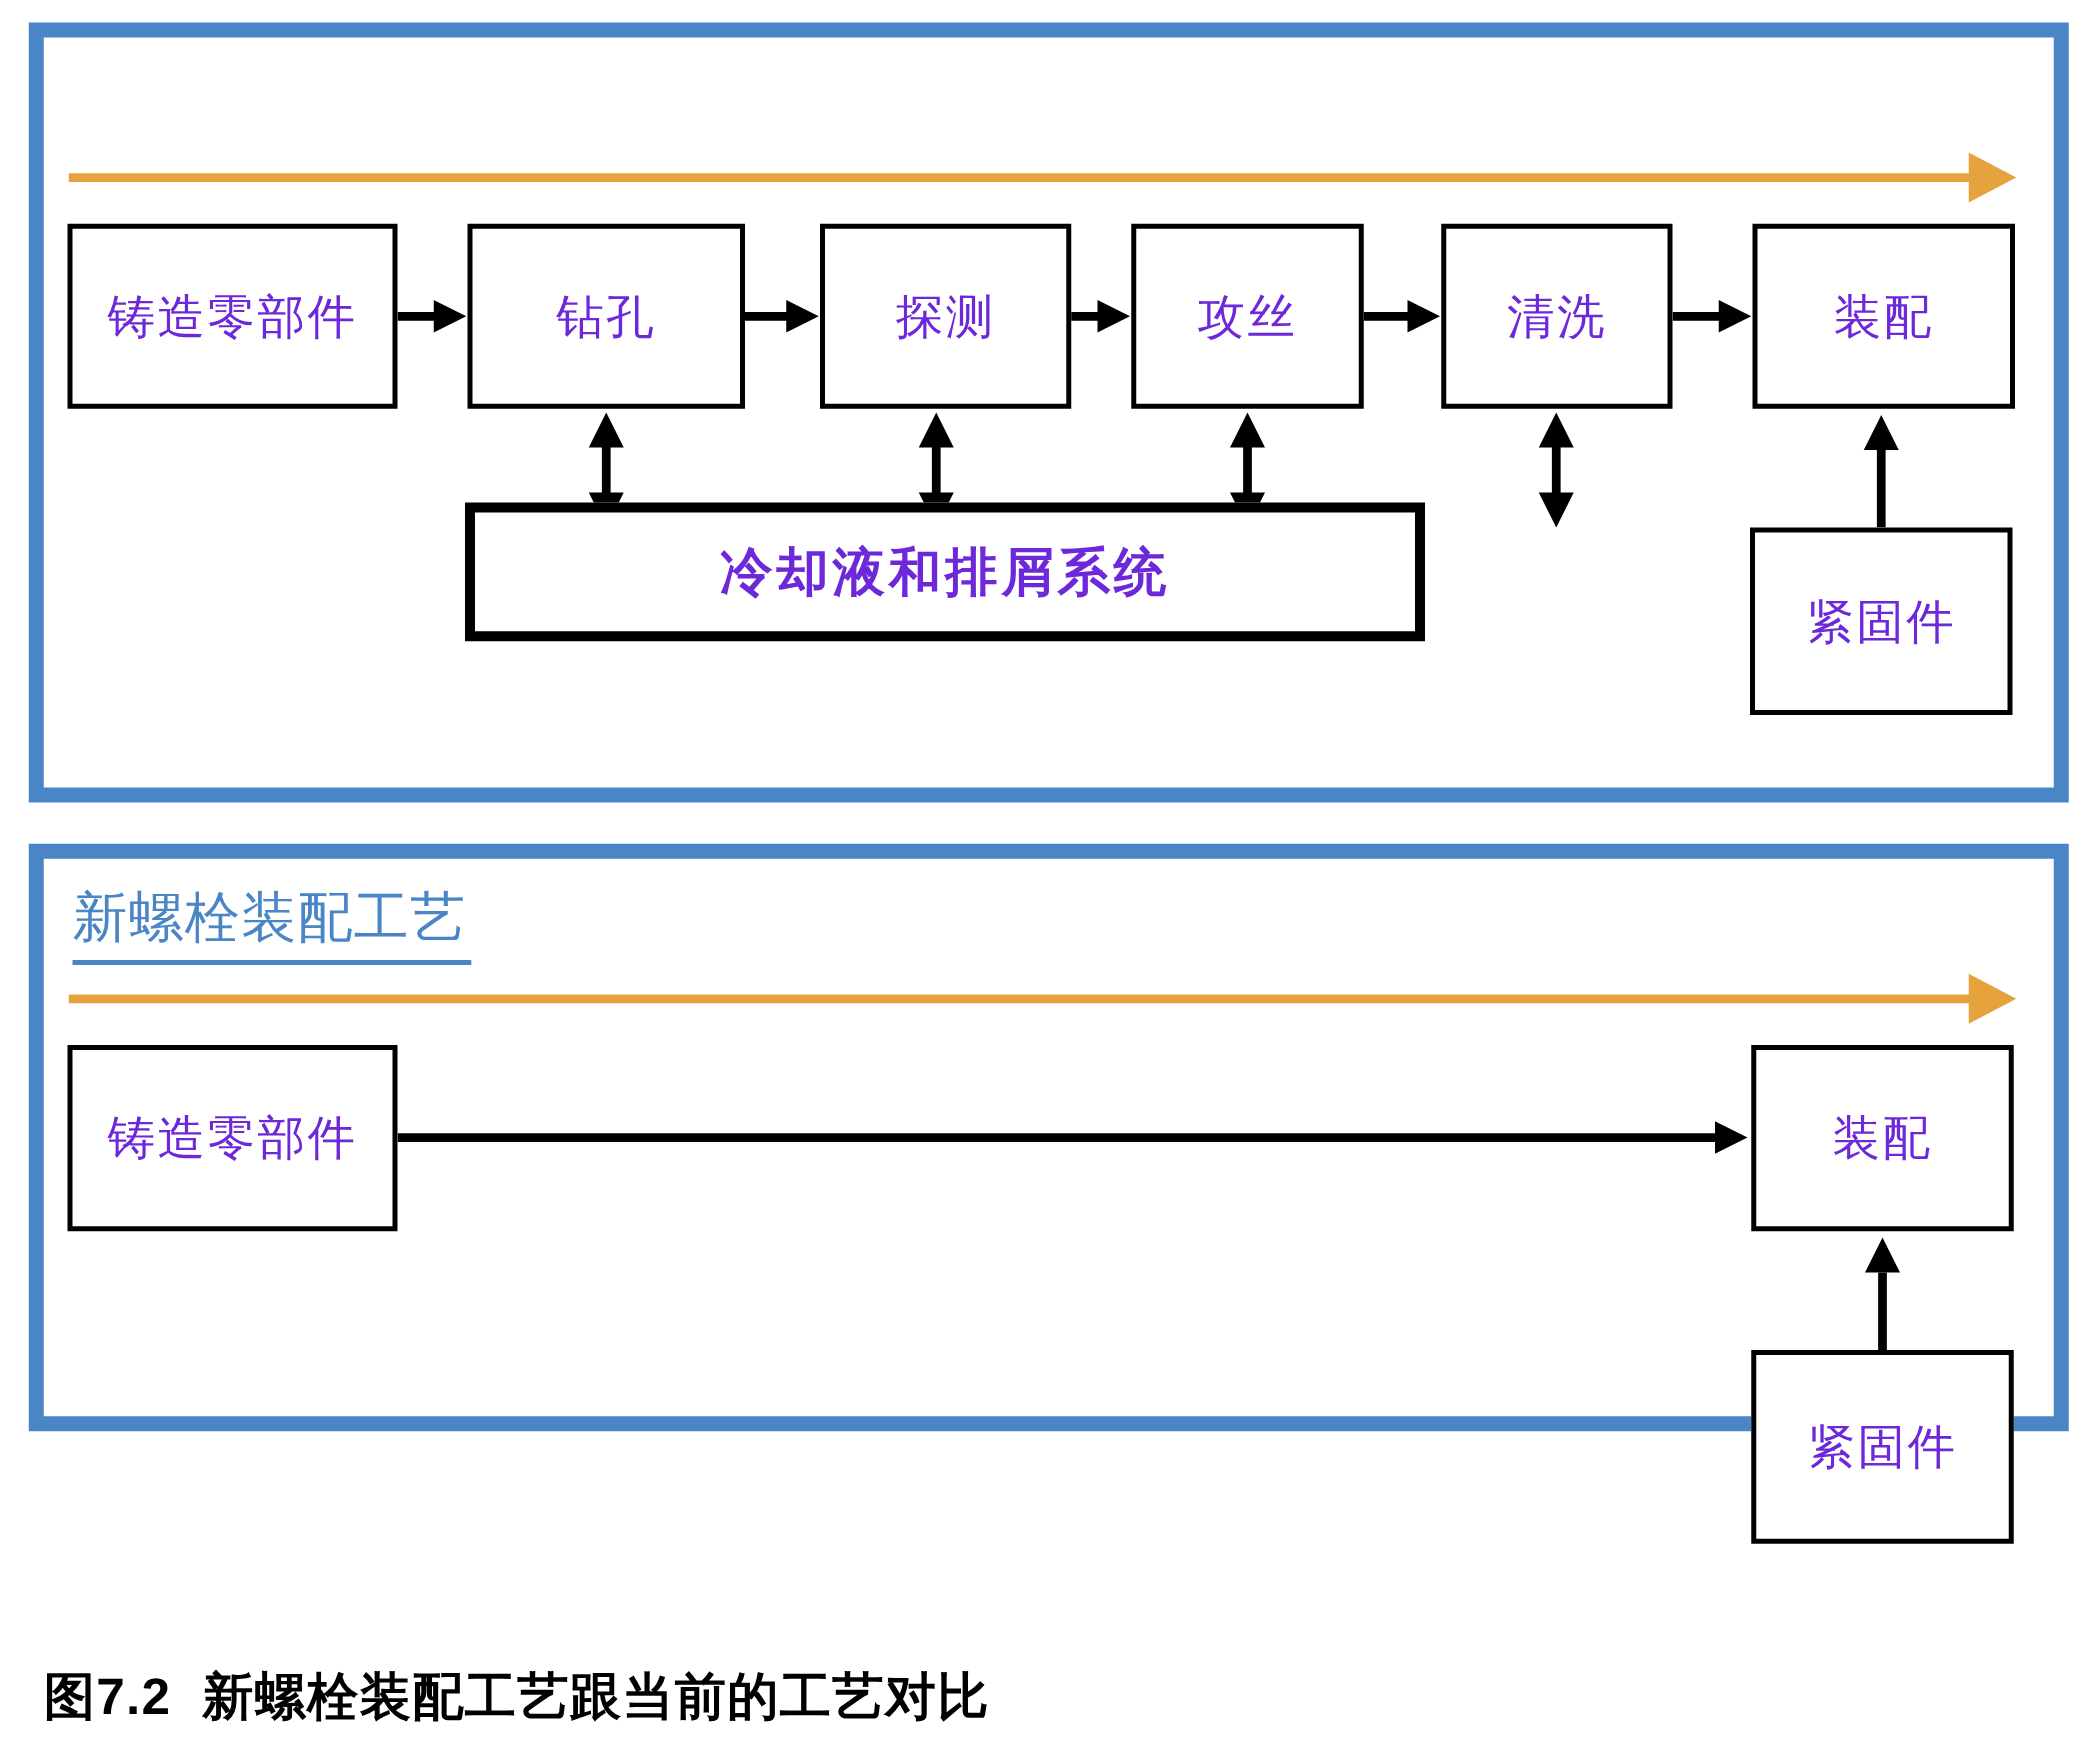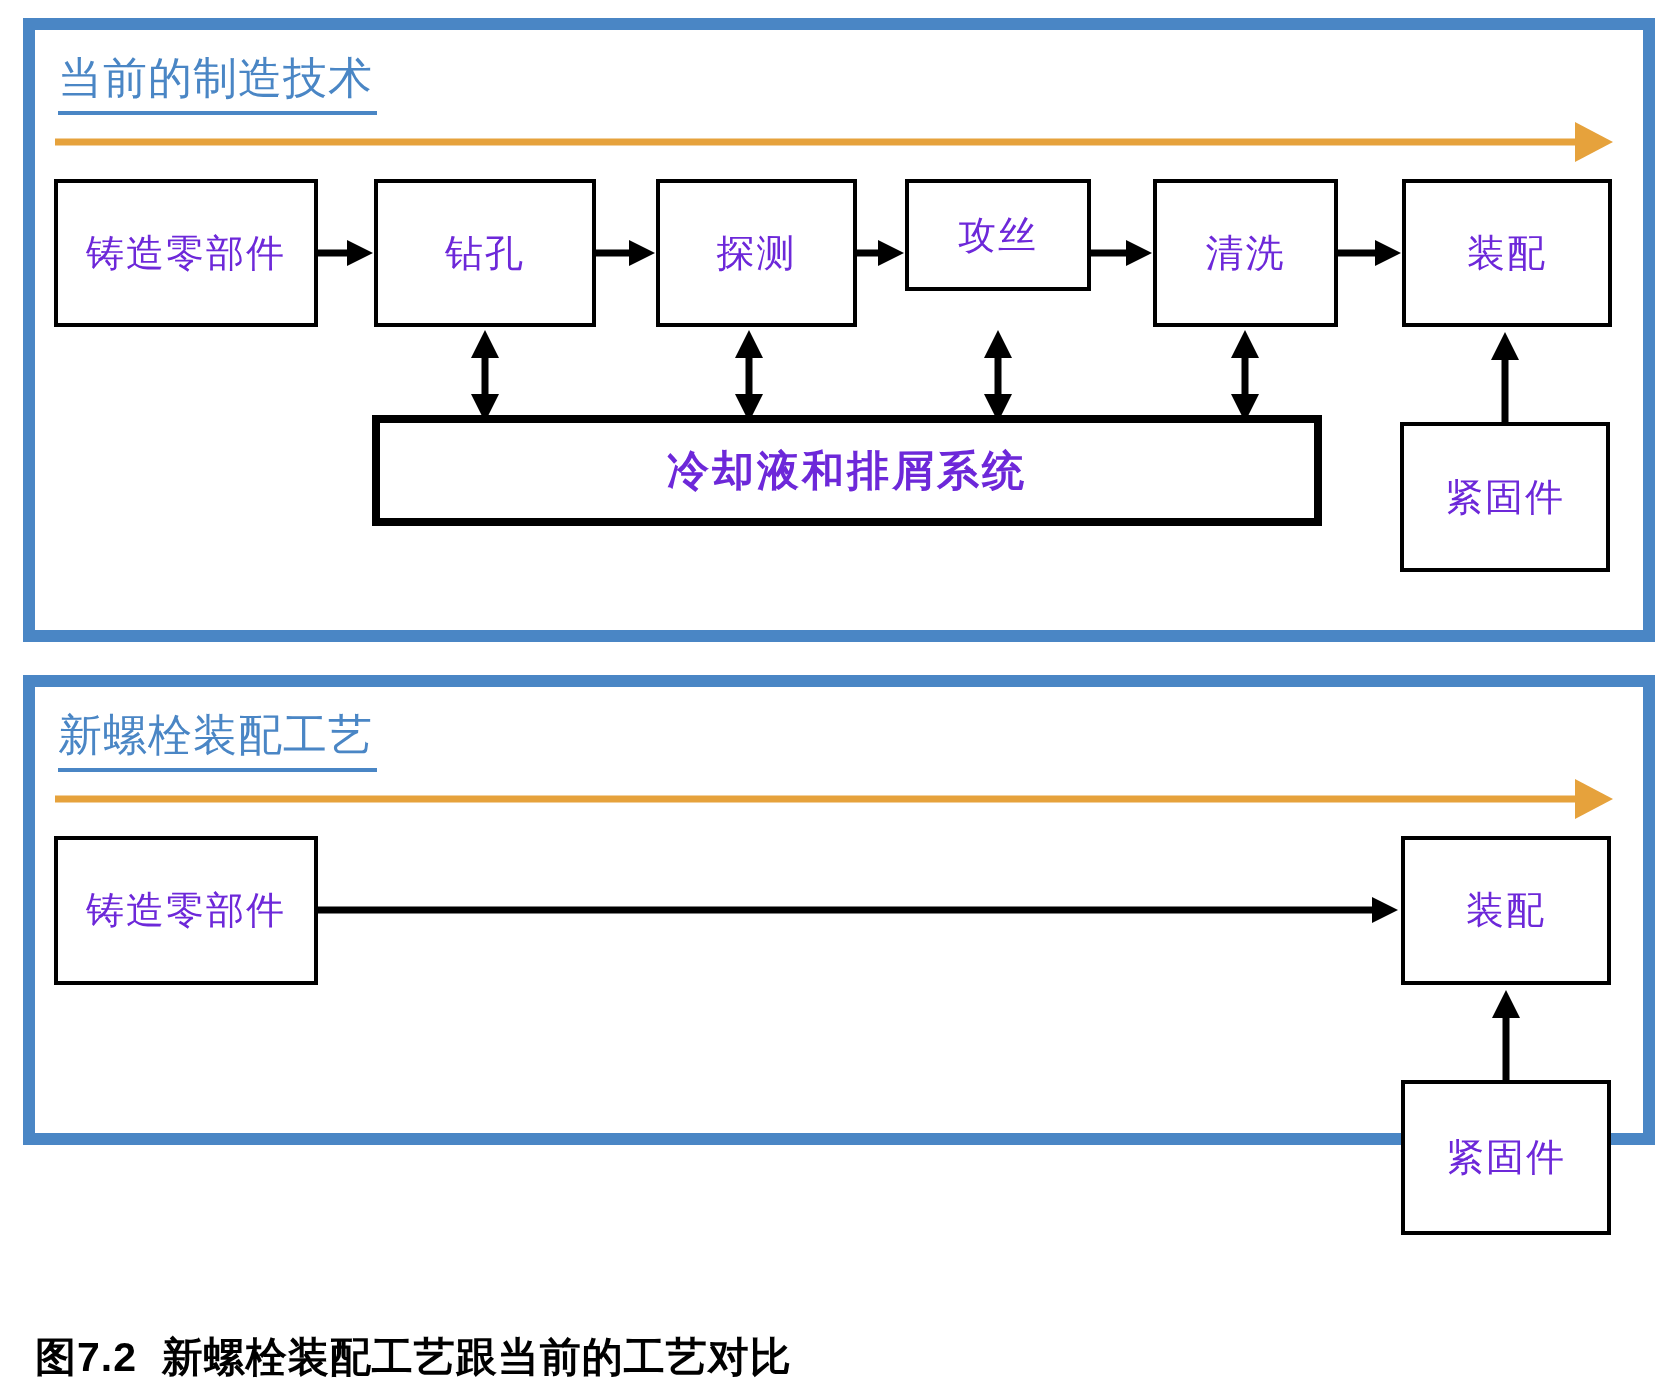--- a/index.html
+++ b/index.html
@@ -38,21 +38,20 @@
   
   .ol{stroke:var(--orange,#E6A23C);stroke-width:7;fill:none;}
   .oh{fill:var(--orange,#E6A23C);}
   .kl{stroke:#000;stroke-width:7;fill:none;}
   .kh{fill:#000;}
 </style>
 </head>
 <body>
 
 <section class="panel" id="panel-current">
-  <h2 class="panel-title">当前的制造技术</h2>
 
   <svg class="flow-svg" width="1608" height="600" viewBox="0 0 1608 600" aria-hidden="true">
 
     <g>
       <line class="ol" x1="20" y1="112" x2="1544" y2="112"></line>
       <polygon class="oh" points="1578,112 1540,92 1540,132"></polygon>
     </g>
 
     <g>
       <line class="kl" x1="283" y1="223" x2="314" y2="223"></line>
@@ -98,25 +97,25 @@
 
     <g>
       <line class="kl" x1="1470" y1="392" x2="1470" y2="330"></line>
       <polygon class="kh" points="1470,302 1456,330 1484,330"></polygon>
     </g>
   </svg>
 
   <div class="pbox" style="left:19px;top:149px;width:264px;height:148px">铸造零部件</div>
   <div class="pbox" style="left:339px;top:149px;width:222px;height:148px">钻孔</div>
   <div class="pbox" style="left:621px;top:149px;width:201px;height:148px">探测</div>
-  <div class="pbox" style="left:870px;top:149px;width:186px;height:112px">攻丝</div>
+  <div class="pbox" style="left:870px;top:149px;width:186px;height:148px">攻丝</div>
   <div class="pbox" style="left:1118px;top:149px;width:185px;height:148px">清洗</div>
   <div class="pbox" style="left:1367px;top:149px;width:210px;height:148px">装配</div>
 
-  <div class="pbox bold" style="left:337px;top:385px;width:950px;height:111px">冷却液和排屑系统</div>
+  <div class="pbox bold" style="left:337px;top:372px;width:768px;height:111px">冷却液和排屑系统</div>
 
   <div class="pbox" style="left:1365px;top:392px;width:210px;height:150px">紧固件</div>
 </section>
 
 <section class="panel" id="panel-new">
   <h2 class="panel-title">新螺栓装配工艺</h2>
 
   <svg class="flow-svg" width="1608" height="599" viewBox="0 0 1608 599" aria-hidden="true">
 
     <g>

